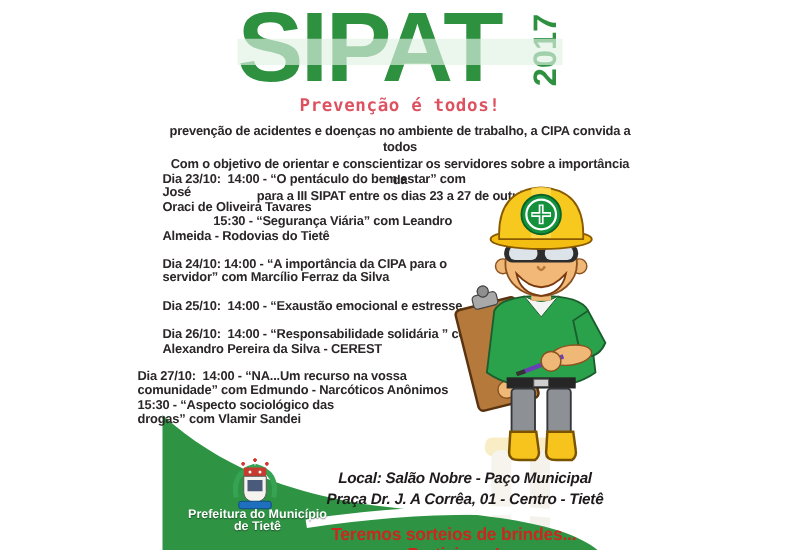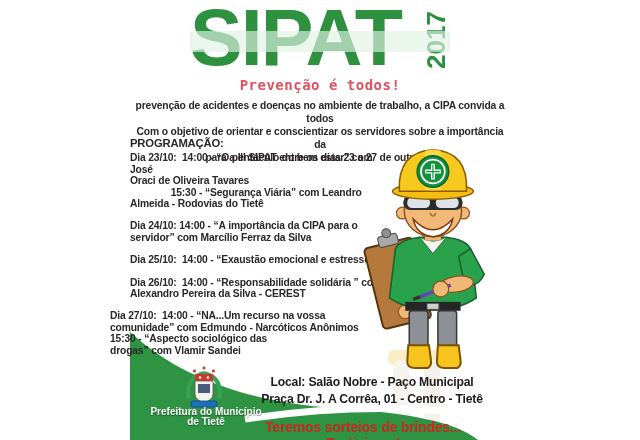--- a/index.html
+++ b/index.html
@@ -42,21 +42,21 @@
   .entry{margin-bottom:11px;}
   .entry .ln{white-space:pre-wrap;}
   .entry.centered{margin-left:-20px;width:268px;}
   
   #swoosh{position:absolute;left:0;top:0;z-index:1;pointer-events:none;}
   #ghost{position:absolute;left:0;top:0;z-index:0;pointer-events:none;}
   #mascot{position:absolute;left:352px;top:138px;z-index:4;pointer-events:none;}
   
   #location{
     position:absolute;left:250px;top:374px;width:244px;z-index:3;text-align:center;
-    font-size:12.2px;font-weight:700;line-height:16.8px;color:#1f1b1c;letter-spacing:-0.2px;
+    font-size:12.2px;font-weight:700;line-height:16.8px;color:#1f1b1c;letter-spacing:-0.2px;font-style:italic;
   }
   #footer-banner-text{
     position:absolute;left:238px;top:419px;width:250px;z-index:3;text-align:center;
     font-size:14px;font-weight:700;color:#c9281f;letter-spacing:-0.2px;
   }
   
   #crest{position:absolute;left:181px;top:366px;z-index:3;}
   #logo-caption{
     position:absolute;left:150px;top:407px;width:112px;z-index:3;text-align:center;
     font-size:10px;font-weight:700;line-height:9.5px;color:#ffffff;
@@ -87,21 +87,20 @@
   <div id="year">2017</div>
   <div id="tagline">Prevenção é todos!</div>
 
   <div id="intro">
     <div>prevenção de acidentes e doenças no ambiente de trabalho, a CIPA convida a todos</div>
     <div>Com o objetivo de orientar e conscientizar os servidores sobre a importância da</div>
     <div>para a III SIPAT entre os dias 23 a 27 de outubro.</div>
   </div>
 
   <div id="program">
-    <div class="heading">PROGRAMAÇÃO:</div>
     <div class="entry">
       <div class="ln">Dia 23/10:  14:00 - “O pentáculo do bem estar” com José</div>
       <div class="ln">Oraci de Oliveira Tavares</div>
       <div class="ln">               15:30 - “Segurança Viária” com Leandro</div>
       <div class="ln">Almeida - Rodovias do Tietê</div>
     </div>
     <div class="entry">
       <div class="ln">Dia 24/10: 14:00 - “A importância da CIPA para o</div>
       <div class="ln">servidor” com Marcílio Ferraz da Silva</div>
     </div>

